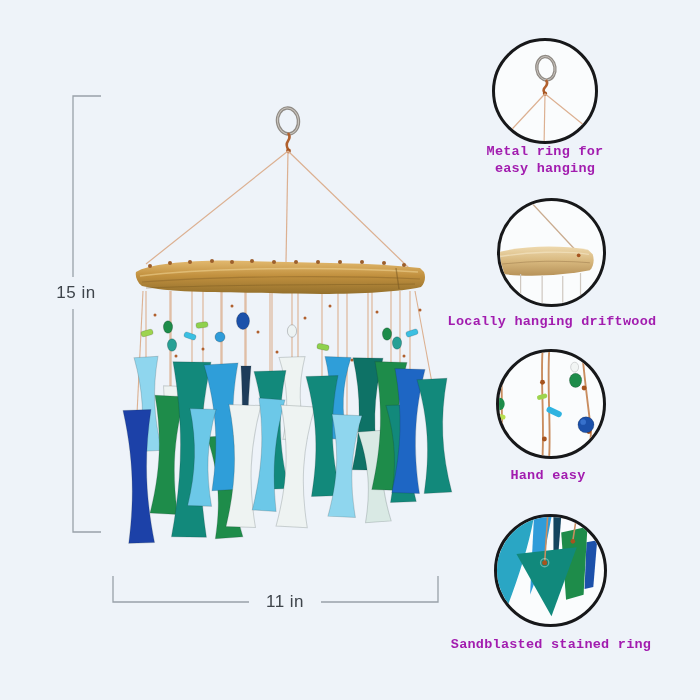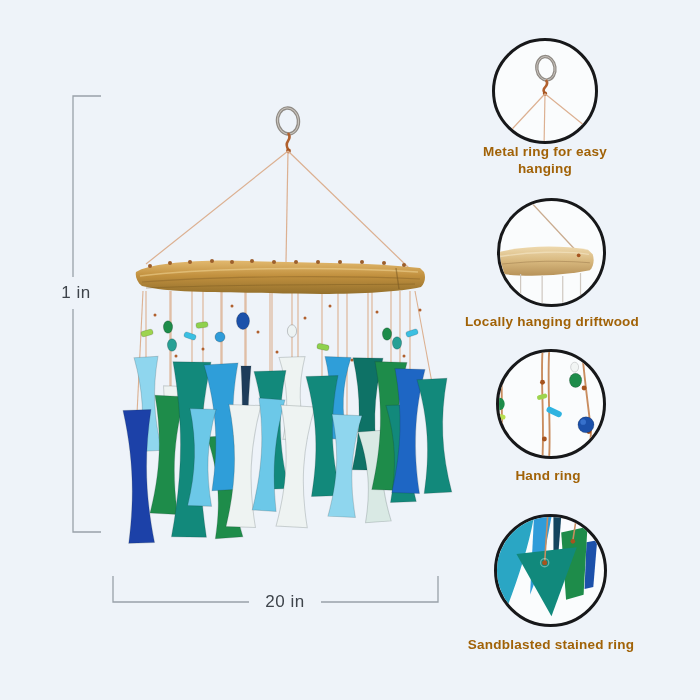--- a/index.html
+++ b/index.html
@@ -12,22 +12,22 @@
   .dim-label{
     position:absolute;background:#eef3f9;color:#3e444b;
     font-size:17px;letter-spacing:.5px;text-align:center;padding:1px 0;
   }
   .callout-circle{
     position:absolute;border-radius:50%;border:3.5px solid #17181a;
     background:#fafcfd;overflow:hidden;box-sizing:border-box;
   }
   .callout-circle svg{display:block;width:100%;height:100%;}
   .callout-caption{
-    position:absolute;color:#a16207;font-weight:bold;font-size:13.5px;
-    line-height:1.25;text-align:center;letter-spacing:.25px;
+    position:absolute;color:#a21caf;font-weight:bold;font-size:13.5px;
+    line-height:1.25;text-align:center;letter-spacing:.25px;font-family:Liberation Mono, monospace;
   }
 </style>
 </head>
 <body>
 
 <div class="canvas">
 
   <svg class="scene" viewBox="0 0 700 700">
     <defs>
       <linearGradient id="woodgrad" x1="0" y1="0" x2="0" y2="1">
@@ -188,22 +188,22 @@
         <path d="M -16 0 C -6.08 42 -6.08 78 -14.72 120 L 14.72 120 C 6.08 78 6.08 42 16 0 Z" transform="translate(322 376) rotate(-2)" fill="#12897b" stroke="rgba(20,40,40,0.18)" stroke-width="1"></path>
         <path d="M -15 0 C -5.7 35.699999999999996 -5.7 66.3 -13.8 102 L 13.8 102 C 5.7 66.3 5.7 35.699999999999996 15 0 Z" transform="translate(347 415) rotate(3)" fill="#8fd6ee" stroke="rgba(20,40,40,0.18)" stroke-width="1"></path>
         <path d="M -14 0 C -5.32 31.849999999999998 -5.32 59.15 -12.88 91 L 12.88 91 C 5.32 59.15 5.32 31.849999999999998 14 0 Z" transform="translate(372 431) rotate(-4)" fill="#d9e9e4" stroke="rgba(20,40,40,0.18)" stroke-width="1"></path>
         <path d="M -16 0 C -6.08 44.8 -6.08 83.2 -14.72 128 L 14.72 128 C 6.08 83.2 6.08 44.8 16 0 Z" transform="translate(391 362) rotate(2)" fill="#1e8c4a" stroke="rgba(20,40,40,0.18)" stroke-width="1"></path>
         <path d="M -14 0 C -5.32 33.949999999999996 -5.32 63.050000000000004 -12.88 97 L 12.88 97 C 5.32 63.050000000000004 5.32 33.949999999999996 14 0 Z" transform="translate(400 405) rotate(-2)" fill="#12897b" stroke="rgba(20,40,40,0.18)" stroke-width="1"></path>
         <path d="M -15 0 C -5.7 43.4 -5.7 80.60000000000001 -13.8 124 L 13.8 124 C 5.7 80.60000000000001 5.7 43.4 15 0 Z" transform="translate(410 369) rotate(2)" fill="#1e66c4" stroke="rgba(20,40,40,0.18)" stroke-width="1"></path>
         <path d="M -15 0 C -5.7 39.9 -5.7 74.10000000000001 -13.8 114 L 13.8 114 C 5.7 74.10000000000001 5.7 39.9 15 0 Z" transform="translate(432 379) rotate(-3)" fill="#12897b" stroke="rgba(20,40,40,0.18)" stroke-width="1"></path>
       </g>
   </svg>
 
-  <div class="dim-label" style="left:40px;top:282px;width:72px;">1 in</div>
-  <div class="dim-label" style="left:249px;top:591px;width:72px;">20 in</div>
+  <div class="dim-label" style="left:40px;top:282px;width:72px;">15 in</div>
+  <div class="dim-label" style="left:249px;top:591px;width:72px;">11 in</div>
 
   <div class="callout-circle" style="left:492px;top:38px;width:106px;height:106px;">
     <svg viewBox="0 0 110 110">
       <ellipse cx="56" cy="30" rx="10" ry="13" fill="none" stroke="#8f8a84" stroke-width="3.6" transform="rotate(-8 56 30)"></ellipse>
       <ellipse cx="56" cy="30" rx="10" ry="13" fill="none" stroke="#cac5be" stroke-width="1" transform="rotate(-8 56 30)"></ellipse>
       <path d="M56,43 q3,4 -1,8 q-3,3 0,7" fill="none" stroke="#b0602e" stroke-width="2.8"></path>
       <circle cx="55" cy="58" r="2.4" fill="#a6541f"></circle>
       <g stroke="#dcb091" stroke-width="1.3">
         <line x1="55" y1="58" x2="14" y2="102"></line>
         <line x1="55" y1="58" x2="54" y2="112"></line>
@@ -247,21 +247,21 @@
       <ellipse cx="80" cy="16" rx="4.2" ry="5.2" fill="#f2f5f4" stroke="rgba(0,0,0,.15)"></ellipse>
       <ellipse cx="81" cy="30" rx="6.5" ry="7.5" fill="#1d8c4a" stroke="rgba(0,0,0,.2)"></ellipse>
       <circle cx="92" cy="77" r="8.5" fill="#1c51aa" stroke="rgba(0,0,0,.2)"></circle>
       <circle cx="89" cy="74" r="3" fill="#3f79d4" opacity="0.8"></circle>
       <rect x="50" y="60" width="17" height="6.5" rx="3" fill="#2fb3e0" transform="rotate(25 58 63)"></rect>
       <rect x="40" y="45" width="11" height="5" rx="2.4" fill="#9ed44e" transform="rotate(-15 45 47)"></rect>
       <ellipse cx="1" cy="55" rx="5" ry="6.5" fill="#1d8c4a"></ellipse>
       <rect x="-3" y="66" width="10" height="5" rx="2.4" fill="#b8e04e" transform="rotate(10 2 68)"></rect>
     </svg>
   </div>
-  <div class="callout-caption" style="left:468px;top:468px;width:160px;">Hand ring</div>
+  <div class="callout-caption" style="left:468px;top:468px;width:160px;">Hand easy</div>
 
   <div class="callout-circle" style="left:494px;top:514px;width:113px;height:113px;">
     <svg viewBox="0 0 110 110">
       <path d="M0,30 C10,18 18,8 22,0 L38,0 C32,32 22,62 10,94 L0,86 Z" fill="#2aa6c4"></path>
       <polygon points="38,0 56,0 48,42 34,80" fill="#2f9cd9"></polygon>
       <polygon points="58,0 66,0 62,52 58,52" fill="#14455e"></polygon>
       <polygon points="92,26 103,24 99,72 90,74" fill="#1c51aa"></polygon>
       <polygon points="66,16 93,10 89,80 71,85" fill="#1e8c4a"></polygon>
       <line x1="78" y1="24" x2="82" y2="-2" stroke="#c98d5f" stroke-width="1.6"></line>
       <circle cx="78" cy="25" r="2.4" fill="#a6541f"></circle>

